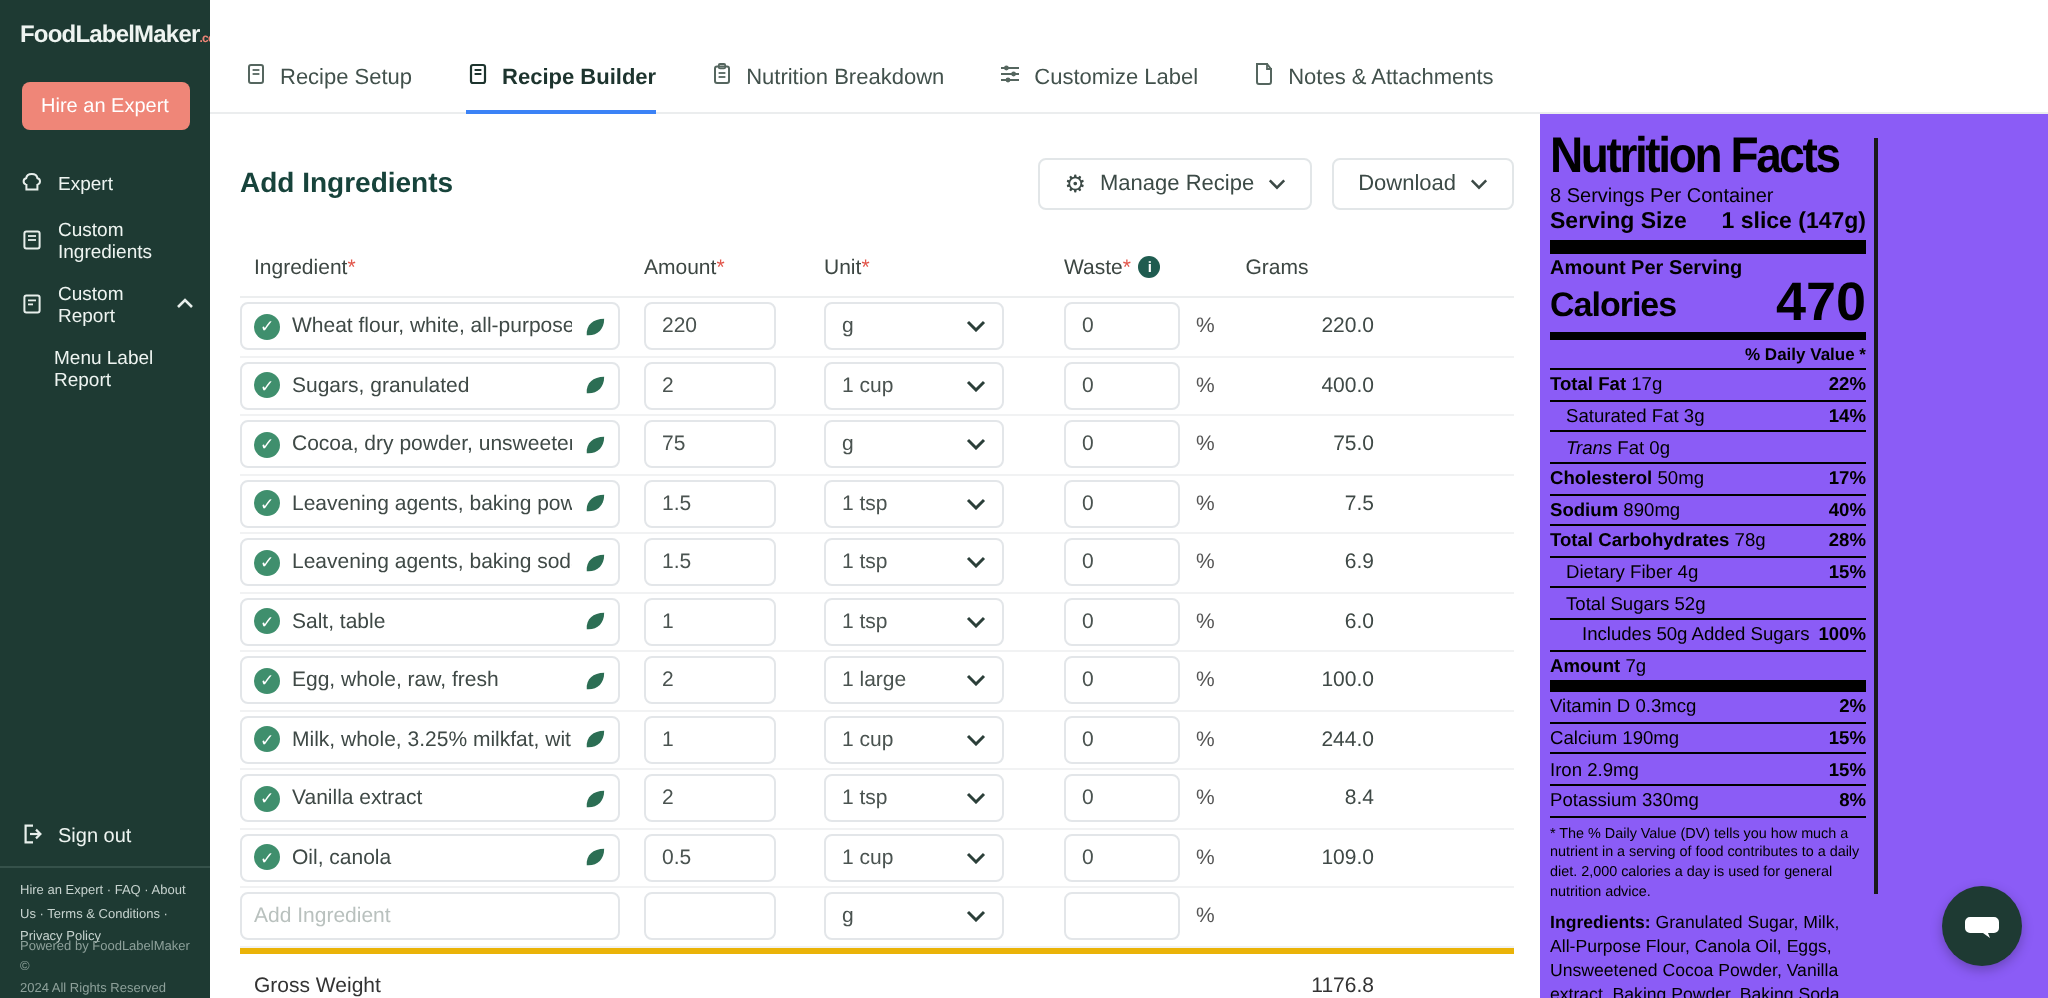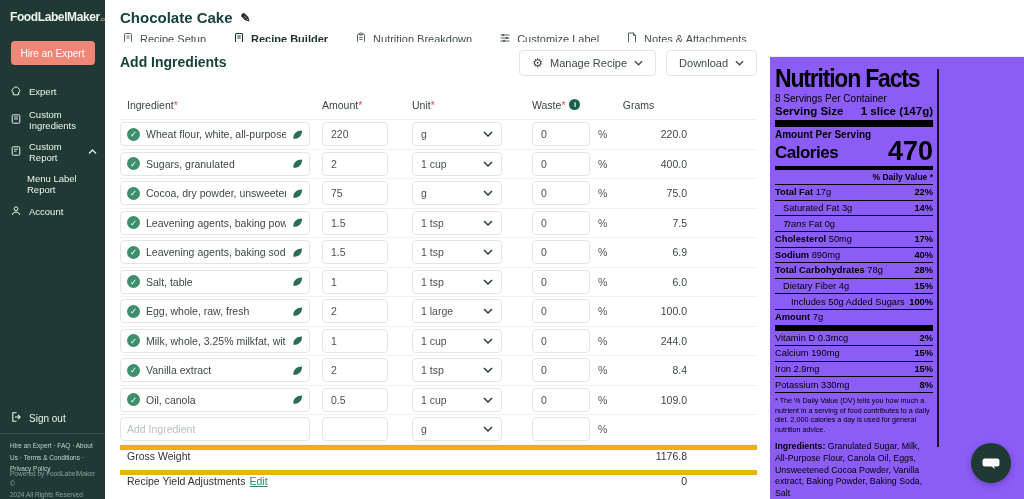--- a/index.html
+++ b/index.html
@@ -25,21 +25,21 @@
 
   
   .main-top { position:absolute; left:105px; top:0; right:0; height:57px; background:#fff; border-bottom:1px solid #ebedee; }
   .page-title { position:absolute; left:15px; top:9px; font-size:15px; font-weight:bold; color:#17433b; display:flex; gap:8px; align-items:center; }
   .pencil { font-size:12px; color:#222; cursor:pointer; }
   .tabs { position:absolute; left:17px; bottom:-1px; display:flex; gap:27px; }
   .tab { display:flex; align-items:center; gap:6px; font-size:11px; color:#42514c; padding-bottom:9px; border-bottom:2px solid transparent; cursor:pointer; }
   .tab.active { font-weight:bold; color:#1d342e; border-bottom:2px solid #3b82f6; }
 
   
-  .builder { position:absolute; left:105px; top:42px; width:665px; bottom:0; background:#fff; }
+  .builder { position:absolute; left:105px; top:71px; width:665px; bottom:0; background:#fff; }
   .add-ing { position:absolute; left:15px; top:12px; font-size:14px; font-weight:bold; color:#17433b; }
   .actions { position:absolute; right:13px; top:8px; display:flex; gap:10px; }
   .btn { height:26px; border:1px solid #e2e6e8; border-radius:4px; background:#fff; font-size:11px; color:#3c4a46;
          display:flex; align-items:center; gap:7px; padding:0 12px; cursor:pointer; font-family:inherit; }
   .gear { font-size:12px; line-height:1; }
 
   .tablewrap { position:absolute; left:15px; right:13px; top:52px; }
   .thead { display:flex; align-items:center; height:21px; font-size:10.5px; color:#3c4642; }
   .h-ing { width:190px; padding-left:7px; }
   .h-amt { width:66px; margin-left:12px; }
@@ -60,21 +60,21 @@
   .c-amt { width:66px; margin-left:12px; }
   .c-unit { width:90px; margin-left:24px; justify-content:space-between; cursor:pointer; }
   .c-waste { width:58px; margin-left:30px; }
   .pct { font-size:10.5px; color:#555; margin-left:8px; width:14px; }
   .c-grams { flex:1; text-align:right; padding-right:70px; font-size:10.5px; color:#3f4946; }
   .chk { width:13px; height:13px; border-radius:50%; background:#3f8f6d; color:#fff; font-size:8.5px;
          display:flex; align-items:center; justify-content:center; flex:none; }
   .leaf { flex:none; display:flex; }
   .addinput::placeholder { color:#b9c1be; }
 
-  .sumrow { display:flex; align-items:flex-start; height:25px; border-top:5px solid #eab308; font-size:10.5px; color:#333; }
+  .sumrow { display:flex; align-items:flex-end; height:25px; border-top:3px solid #eab308; font-size:10.5px; color:#333; }
   .sumlabel { padding-left:7px; }
   .sumval { flex:1; text-align:right; padding-right:70px; }
   .editlink { color:#2e8b6d; text-decoration:underline; margin-left:4px; cursor:pointer; }
 
   
   .label-panel { position:absolute; left:770px; top:57px; right:0; bottom:0; background:#8b5cf6; }
   .label-divider { position:absolute; left:167px; top:12px; width:2px; height:378px; background:#1a1a1a; }
   .nlabel { position:absolute; left:5px; top:8px; width:158px; color:#000; }
   .nf-title { font-size:25px; font-weight:900; letter-spacing:-1.3px; line-height:1.05; transform:scaleX(0.92); transform-origin:left; white-space:nowrap; }
   .nf-serv { font-size:10px; margin-top:2px; }
@@ -128,50 +128,39 @@
             <line x1="4" y1="6.2" x2="6.5" y2="6.2" stroke="#e8efec" stroke-width="0.9"></line>
           </svg></span>
       <span>Custom Report</span>
       <span class="caret"><svg width="9" height="6" viewBox="0 0 9 6">
             <path d="M1 4.5 4.5 1 8 4.5" fill="none" stroke="#e8efec" stroke-width="1.3"></path>
           </svg></span>
     </div>
     <div class="side-item sub-item">
       <span>Menu Label Report</span>
     </div>
-    <div class="side-item">
-      <span><svg width="12" height="12" viewBox="0 0 12 12">
-            <circle cx="6" cy="3.8" r="1.9" fill="none" stroke="#e8efec" stroke-width="1"></circle>
-            <path d="M2.2 10a3.9 3.9 0 0 1 7.6 0" fill="none" stroke="#e8efec" stroke-width="1"></path>
-          </svg></span>
-      <span>Account</span>
-    </div>
   </div>
 
   <div class="signout">
     <span><svg width="12" height="12" viewBox="0 0 12 12">
           <path d="M6.5 1.8H2.8v8.4h3.7" fill="none" stroke="#e8efec" stroke-width="1.1"></path>
           <path d="M8 3.8 10.2 6 8 8.2" fill="none" stroke="#e8efec" stroke-width="1.1"></path>
           <line x1="5" y1="6" x2="10" y2="6" stroke="#e8efec" stroke-width="1.1"></line>
         </svg></span>
     <span>Sign out</span>
   </div>
   <div class="side-div"></div>
   <div class="side-links" id="footer-links"><span class="flink">Hire an Expert</span> · <span class="flink">FAQ</span> · <span class="flink">About Us</span> · <span class="flink">Terms &amp; Conditions</span> · <span class="flink">Privacy Policy</span></div>
   <div class="side-copy">
     <div>Powered by FoodLabelMaker ©</div>
     <div>2024 All Rights Reserved</div>
   </div>
 </div>
 
 <div class="main-top">
-  <div class="page-title">
-    <span>Chocolate Cake</span>
-    <span class="pencil">✎</span>
-  </div>
   <div class="tabs">
     <div class="tab">
       <span><svg width="12" height="12" viewBox="0 0 12 12">
             <rect x="2.5" y="1.5" width="7" height="9" rx="1" fill="none" stroke="#55665f" stroke-width="1"></rect>
             <line x1="4.3" y1="4" x2="7.7" y2="4" stroke="#55665f" stroke-width="0.9"></line>
             <line x1="4.3" y1="6" x2="7.7" y2="6" stroke="#55665f" stroke-width="0.9"></line>
           </svg></span>
       <span>Recipe Setup</span>
     </div>
     <div class="tab active">
@@ -519,20 +508,24 @@
     <span class="ndv">40%</span>
   </div>
   <div class="nrow ind0">
     <span><b>Total Carbohydrates</b> 78g</span>
     <span class="ndv">28%</span>
   </div>
   <div class="nrow ind1">
     <span>Dietary Fiber 4g</span>
     <span class="ndv">15%</span>
   </div>
+  <div class="nrow ind1">
+    <span>Total Sugars 52g</span>
+    <span class="ndv"></span>
+  </div>
   <div class="nrow ind2">
     <span>Includes 50g Added Sugars</span>
     <span class="ndv">100%</span>
   </div>
   <div class="nrow ind0">
     <span><b>Amount</b> 7g</span>
     <span class="ndv"></span>
   </div>
       </div>
     <div class="barC"></div>

